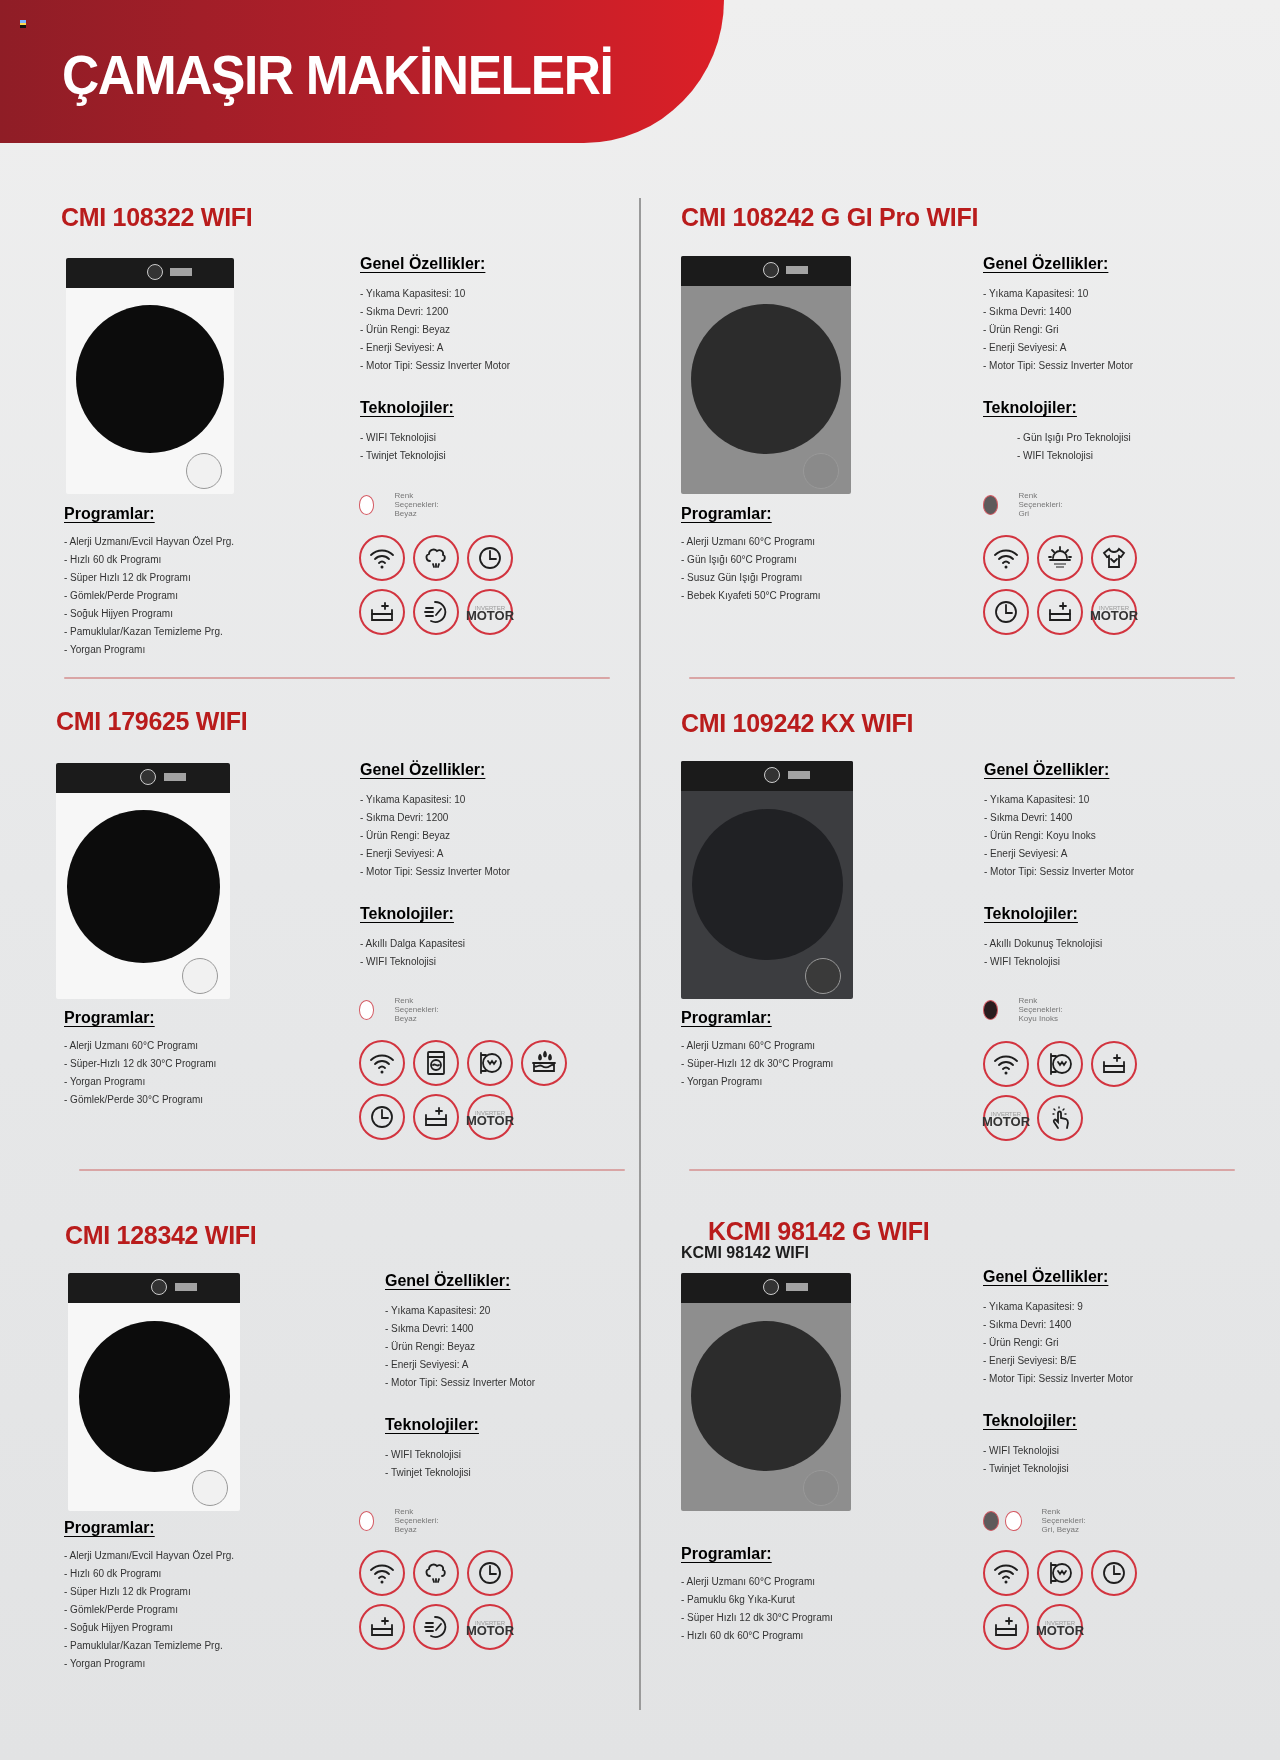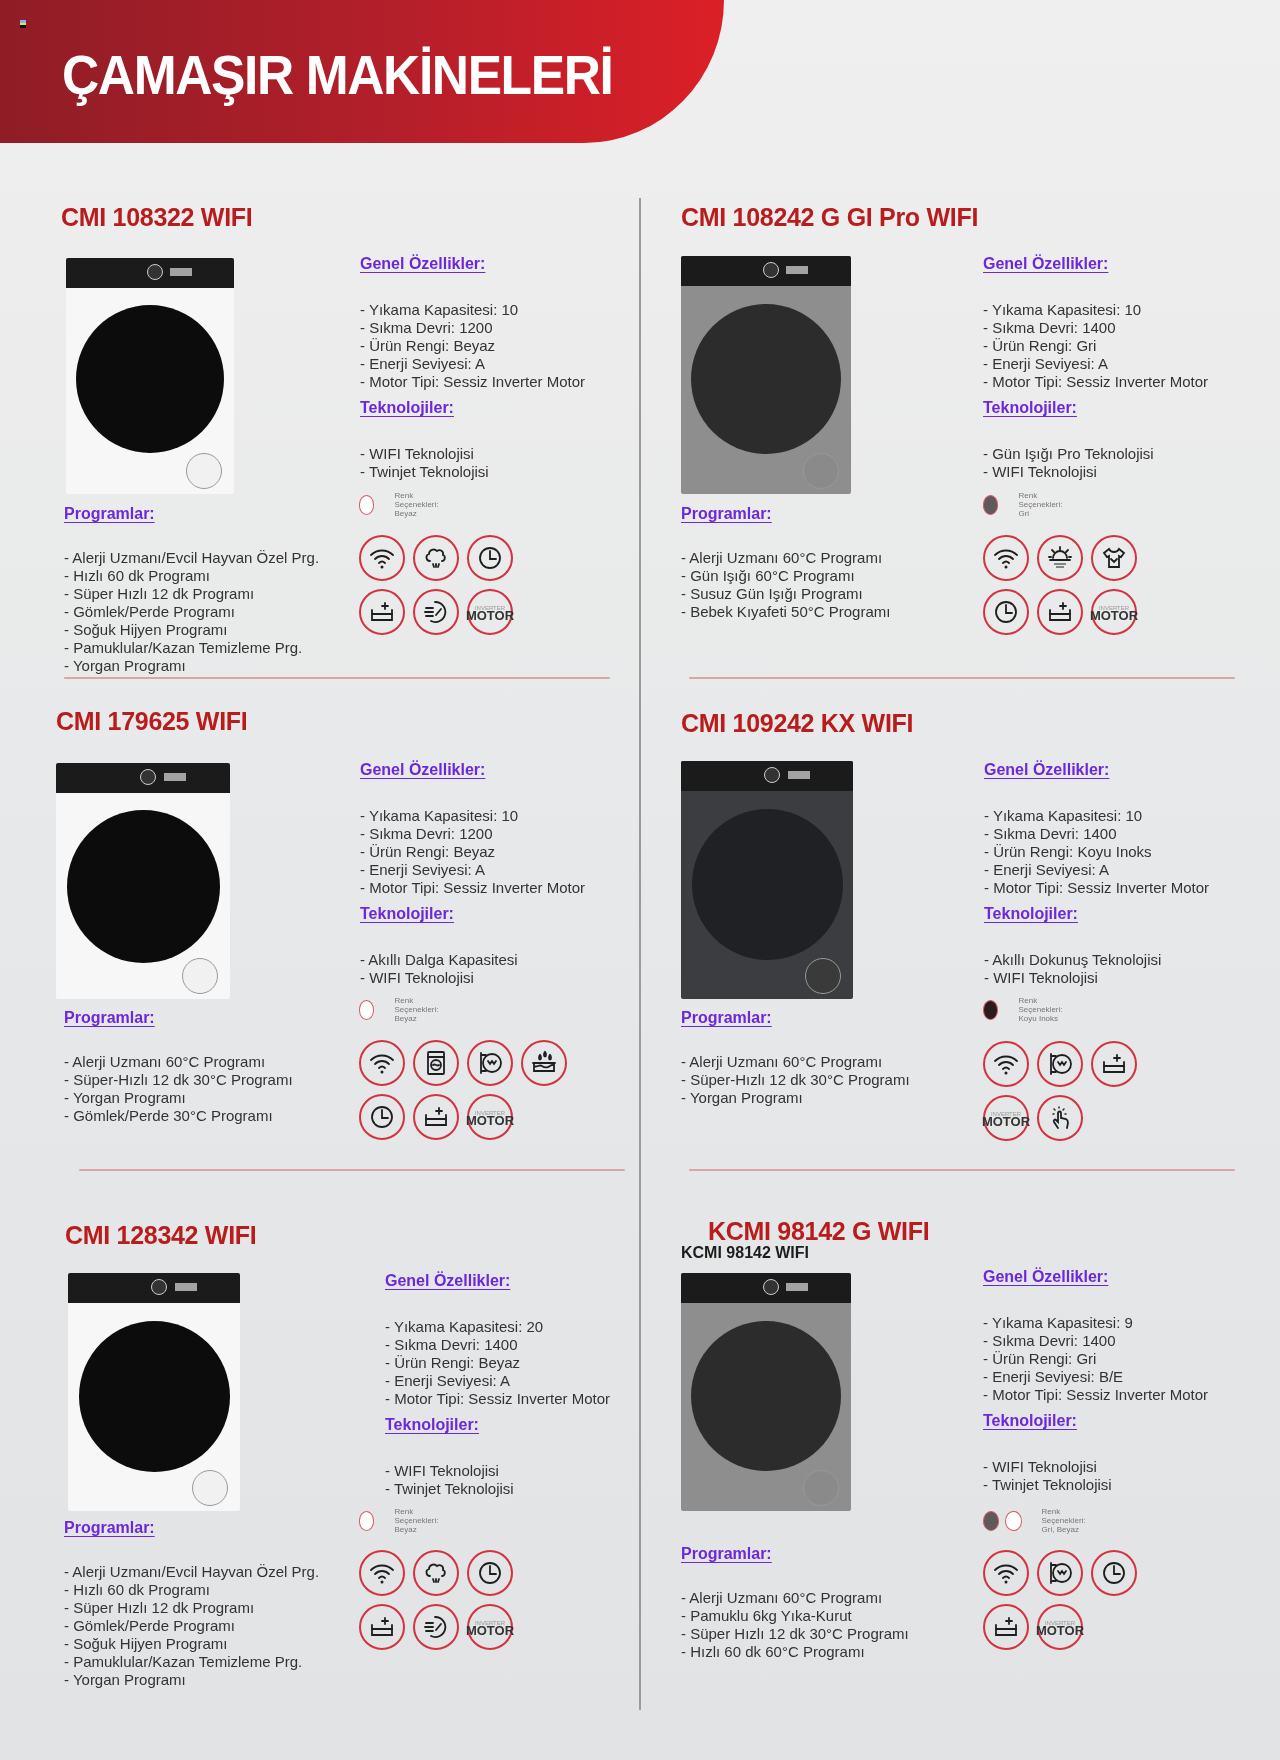--- a/index.html
+++ b/index.html
@@ -40,24 +40,24 @@
   .product .img {
     position: absolute; border-radius: 2px; overflow: hidden;
   }
   .img .panel { position: absolute; left: 0; top: 0; right: 0; height: 30px; background: #1b1b1b; }
   .img .panel .knob { position: absolute; top: 6px; left: 48%; width: 16px; height: 16px; border-radius: 50%; border: 1px solid #ccc; background: #333; }
   .img .panel .disp { position: absolute; top: 10px; left: 62%; width: 22px; height: 8px; background: #ddd; opacity: .7; }
   .img .drum { position: absolute; border-radius: 50%; }
   .img .cap { position: absolute; border-radius: 50%; border: 1.5px solid #999; }
 
   .sec-h {
-    position: absolute; font-weight: 700; font-size: 16px; color: #6d28d9;
+    position: absolute; font-weight: 700; font-size: 16px; color: #000000;
     text-decoration: underline; text-underline-offset: 3px; white-space: nowrap;
   }
-  .list { position: absolute; list-style: none; font-size: 15px; line-height: 18px; color: #333; white-space: nowrap; margin-top: 16px; }
+  .list { position: absolute; list-style: none; font-size: 10px; line-height: 18px; color: #333; white-space: nowrap; }
   .list li::before { content: "- "; }
 
   .colors { position: absolute; display: flex; align-items: center; gap: 6px; }
   .swatch { width: 20px; height: 20px; border-radius: 50%; border: 1.5px solid #d45a63; }
   .colors .clabel { font-size: 8px; line-height: 9px; color: #777; margin-left: 14px; white-space: pre-line; }
 
   .icons { position: absolute; display: grid; gap: 8px 8px; }
   .ic {
     width: 46px; height: 46px; border-radius: 50%; border: 2px solid #d2343f;
     display: flex; align-items: center; justify-content: center; background: transparent;
@@ -167,21 +167,21 @@
   </div>
       <div class="sec-h" style="left:983px; top:255px;">Genel Özellikler:</div>
       <ul class="list" style="left:983px; top:285px;">
         <li>Yıkama Kapasitesi: 10</li>
         <li>Sıkma Devri: 1400</li>
         <li>Ürün Rengi: Gri</li>
         <li>Enerji Seviyesi: A</li>
         <li>Motor Tipi: Sessiz Inverter Motor</li>
       </ul>
       <div class="sec-h" style="left:983px; top:399px;">Teknolojiler:</div>
-      <ul class="list" style="left:983px; top:429px;">
+      <ul class="list" style="left:1017px; top:429px;">
         <li>Gün Işığı Pro Teknolojisi</li>
         <li>WIFI Teknolojisi</li>
       </ul>
       <div class="colors" style="left:983px; top:491px;">
         <div class="swatch" style="background:#5e5a5b;"></div>
         <div class="clabel">Renk Seçenekleri:
 Gri</div>
       </div>
       <div class="sec-h" style="left:681px; top:505px;">Programlar:</div>
       <ul class="list" style="left:681px; top:533px;">

